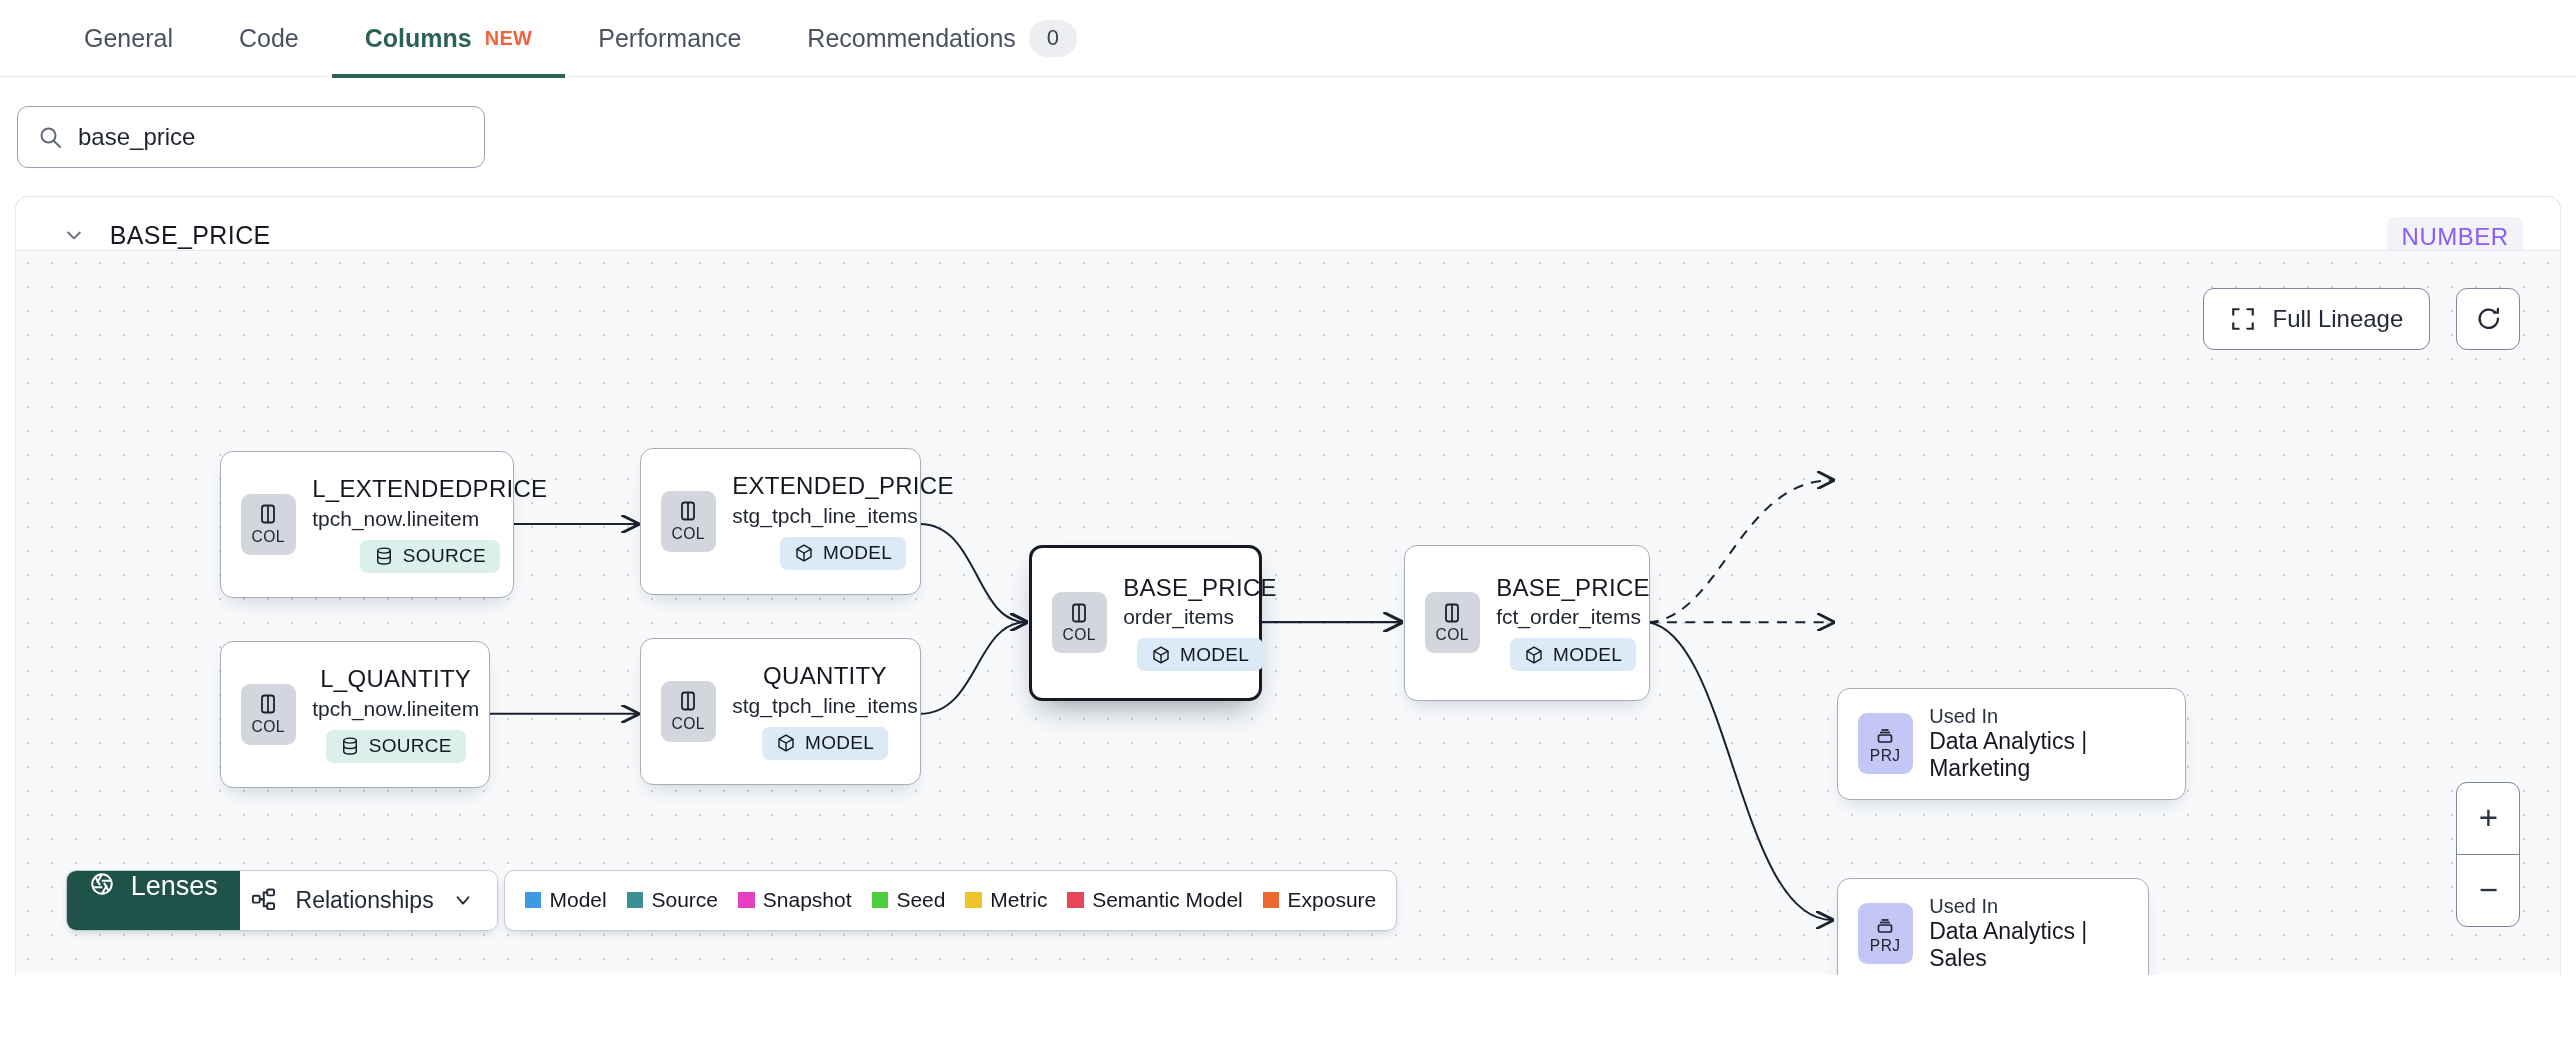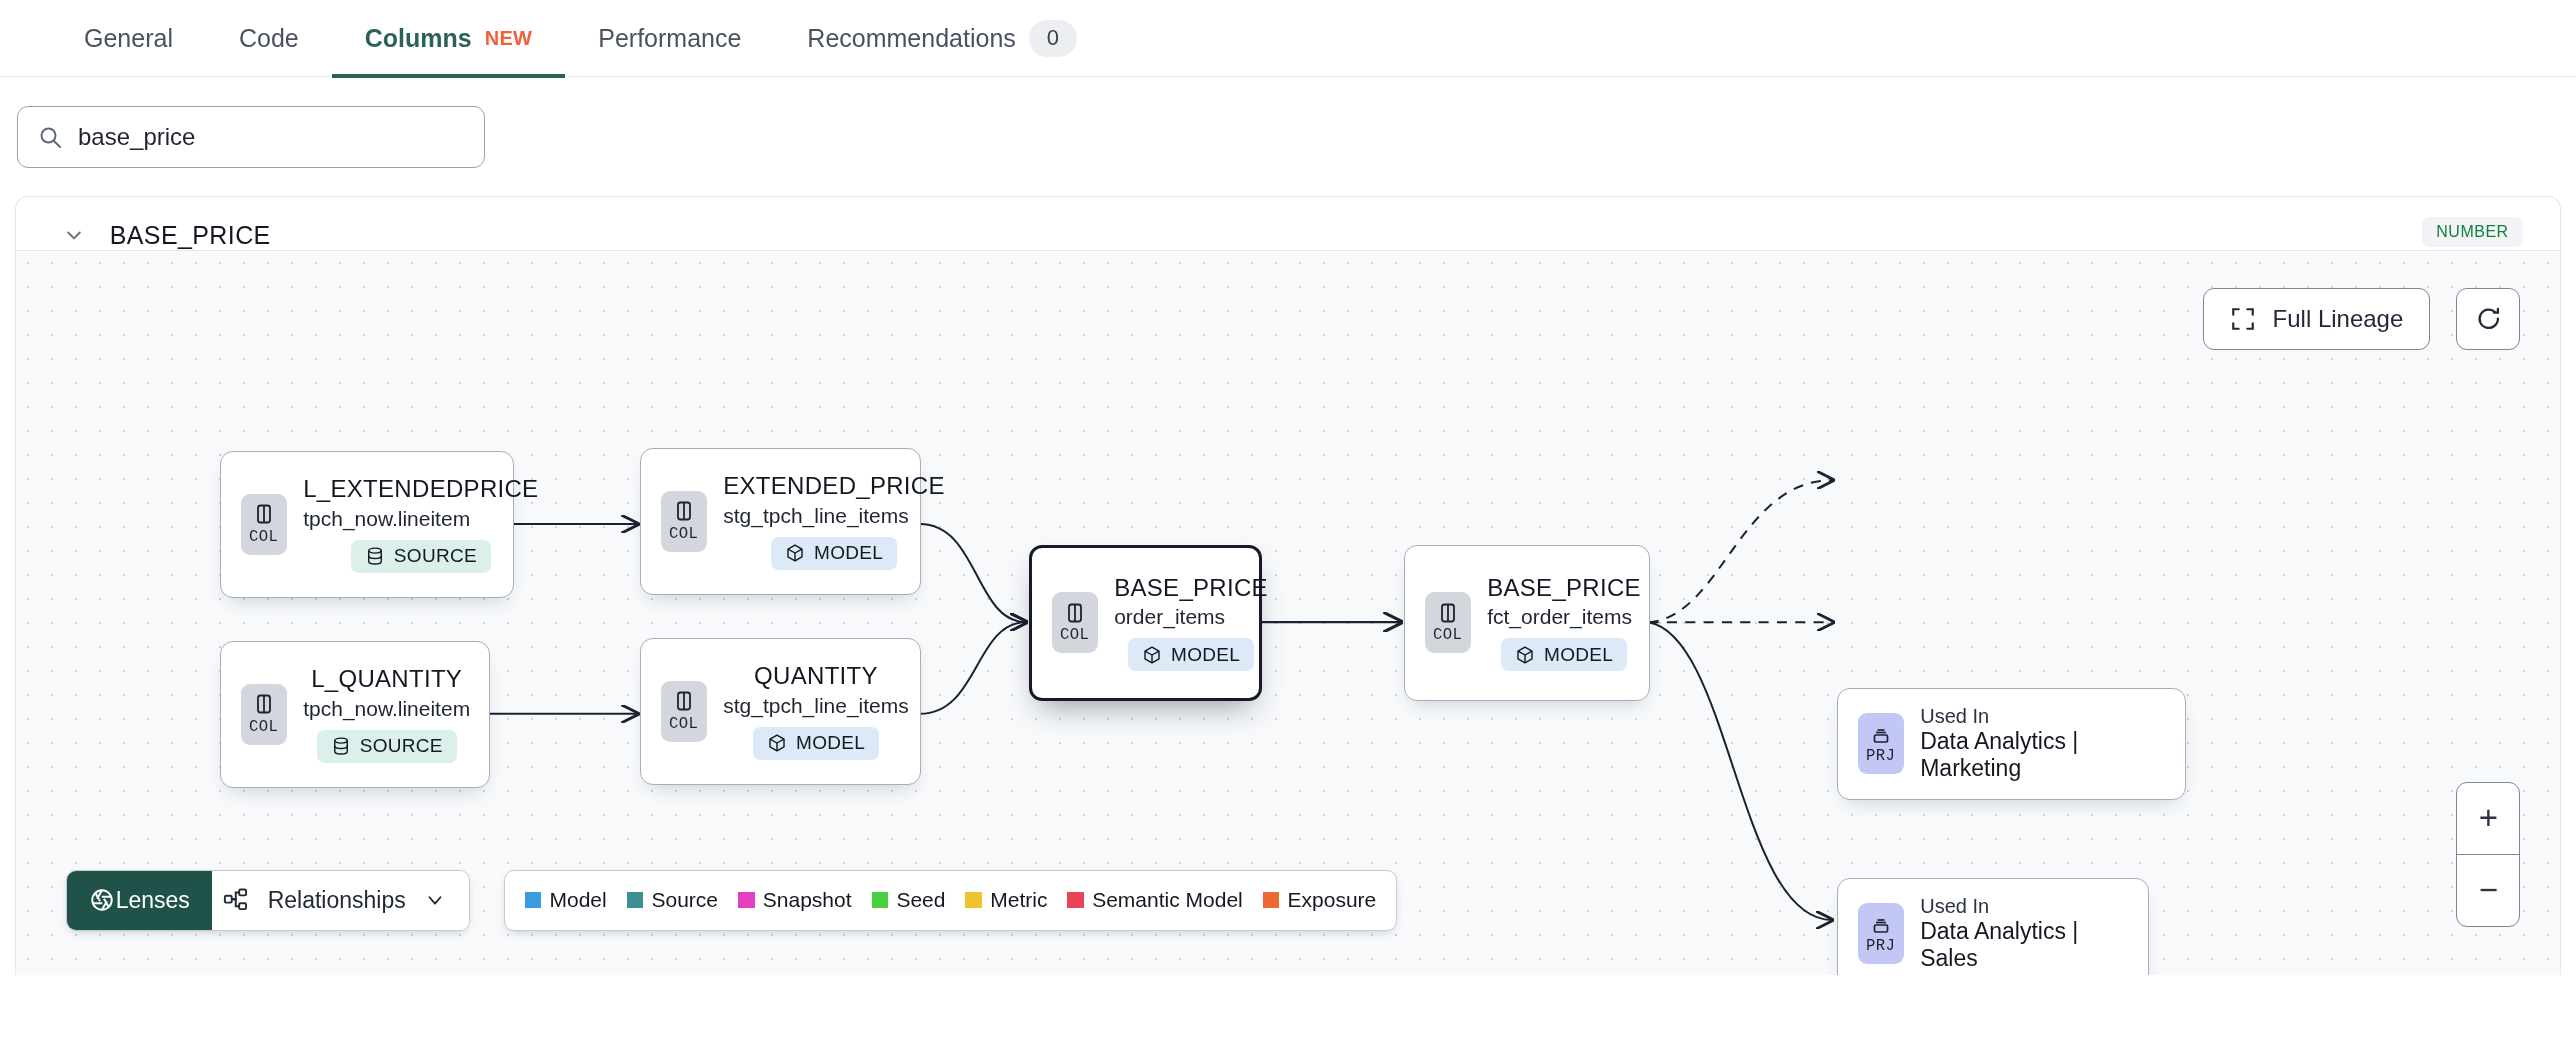--- a/index.html
+++ b/index.html
@@ -87,21 +87,21 @@
     padding: 24px 31px 0 48px;
     position: relative;
   }
   .chev {
     width: 20px; height: 20px; flex: none;
     margin-right: 26px; color: #6b7280;
   }
   .colname { font-size: 25px; color: #141821; letter-spacing: 0.4px; }
   .typebadge {
     position: absolute; right: 37px; top: 20px;
-    font-size: 16px; color: #15803d;
+    font-size: 24px; color: #8b5cf6;
     background: #f1f3f6;
     border-radius: 7.3px;
     padding: 6.4px 14.7px;
     letter-spacing: 0.5px;
   }
   .coldesc {
     padding: 22px 31px 24px 35px;
     font-size: 23px; color: #2c323d;
   }
 
@@ -128,27 +128,26 @@
     box-shadow: 0 9.2px 20px -9.2px rgba(25,35,60,.22);
     display: flex; align-items: center;
     padding: 0 20px;
     gap: 16.5px;
   }
   .node.focus {
     border: 3.7px solid #151a24;
     box-shadow: 0 14.7px 31px -11px rgba(20,28,50,.45);
   }
   .icobox {
-    width: 46px; height: 61px; flex: none;
+    width: 55px; height: 61px; flex: none;
     border-radius: 9.2px;
     background: #d3d6dd;
     display: flex; flex-direction: column;
     align-items: center; justify-content: center;
     gap: 1.8px;
-    font-family: Liberation Mono, monospace;
   }
   .icobox.prj { background: #c3c7f5; }
   .icobox .glyph { width: 24px; height: 24px; color: #1e232e; }
   .icobox .lab { font-size: 15.6px; color: #1e232e; letter-spacing: 0.4px; }
   .nbody { display: flex; flex-direction: column; gap: 3.7px; }
   .ntitle { font-size: 24px; color: #141821; letter-spacing: 0.3px; text-align: center; }
   .nsub   { font-size: 21px; color: #1f2530; }
   .pill {
     align-self: center;
     display: inline-flex; align-items: center; gap: 9.2px;
@@ -204,22 +203,22 @@
   
   .lensgrp {
     position: absolute; left: 50px; bottom: 44px;
     display: flex; height: 61px;
     border-radius: 10px; overflow: hidden;
     border: 1.8px solid #c4cad4;
     box-shadow: 0 3.7px 11px -5.5px rgba(20,30,50,.3);
   }
   .lensbtn {
     background: #1f5349; color: #fff;
-    display: flex; align-items: center; gap: 1px;
-    padding: 0 22px; font-size: 23px; cursor: pointer;
+    display: flex; align-items: flex-start; gap: 16px;
+    padding: 0 22px; font-size: 27px; cursor: pointer;
   }
   .relbtn {
     background: #fff; color: #232936;
     display: flex; align-items: center; gap: 18.3px;
     padding: 0 10px; font-size: 23px; cursor: pointer;
     min-width: 257px;
   }
   .legend {
     position: absolute; left: 488px; bottom: 44px;
     height: 61px;

